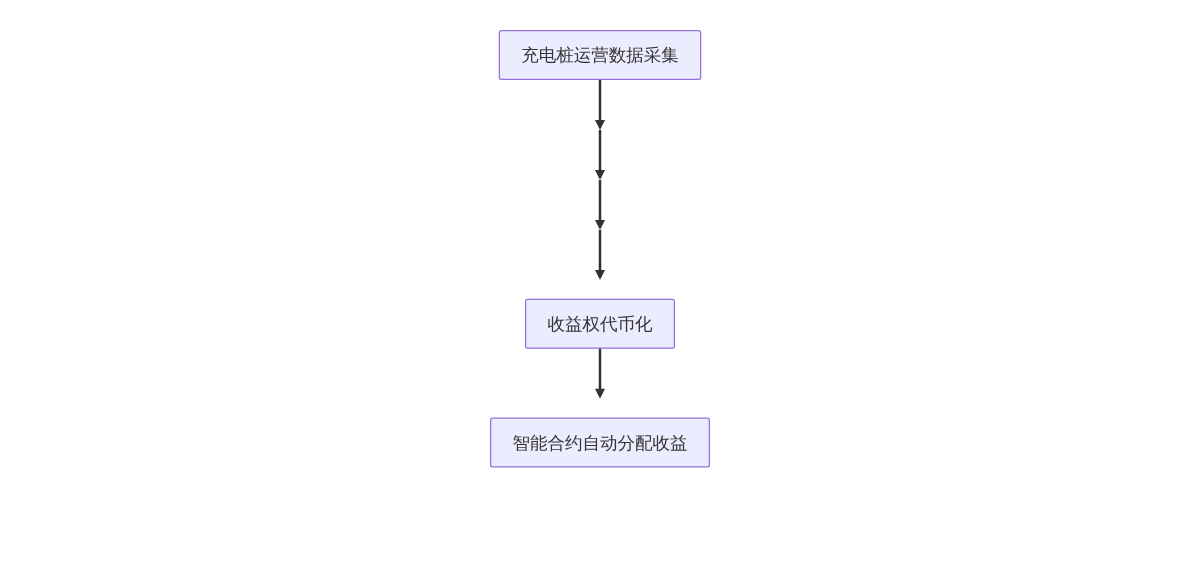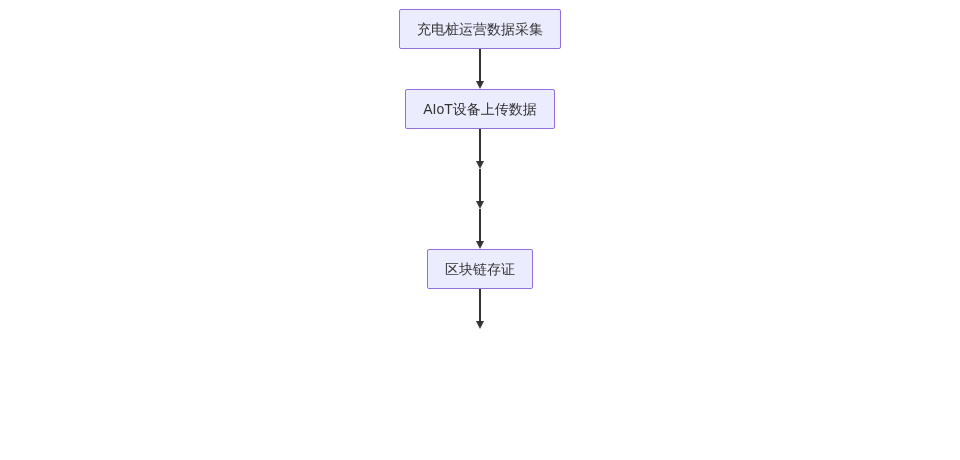--- a/index.html
+++ b/index.html
@@ -32,20 +32,21 @@
     color: var(--node-text);
     font-size: 14px;
     line-height: 1;
     height: 40px;
     padding: 0 17px;
     display: flex;
     align-items: center;
     justify-content: center;
     white-space: nowrap;
     flex: 0 0 auto;
+    margin-top: 15px;
   }
   .flow-arrow {
     height: 40px;
     display: flex;
     flex-direction: column;
     align-items: center;
     flex: 0 0 auto;
   }
   .flow-arrow .line {
     width: 1.5px;
@@ -67,40 +68,40 @@
 
 <div class="flowchart">
 
   <div class="flow-node">充电桩运营数据采集</div>
 
   <div class="flow-arrow">
     <div class="line"></div>
     <div class="head"></div>
   </div>
 
-  <div class="flow-node">AIoT设备上传数据</div>
 
   <div class="flow-arrow">
     <div class="line"></div>
     <div class="head"></div>
   </div>
 
 
   <div class="flow-arrow">
     <div class="line"></div>
     <div class="head"></div>
   </div>
 
 
   <div class="flow-arrow">
     <div class="line"></div>
     <div class="head"></div>
   </div>
 
-  <div class="flow-node">区块链存证</div>
+  <div class="flow-node">收益权代币化</div>
 
   <div class="flow-arrow">
     <div class="line"></div>
     <div class="head"></div>
   </div>
 
+  <div class="flow-node">智能合约自动分配收益</div>
 
 </div>
 
 </body></html>

